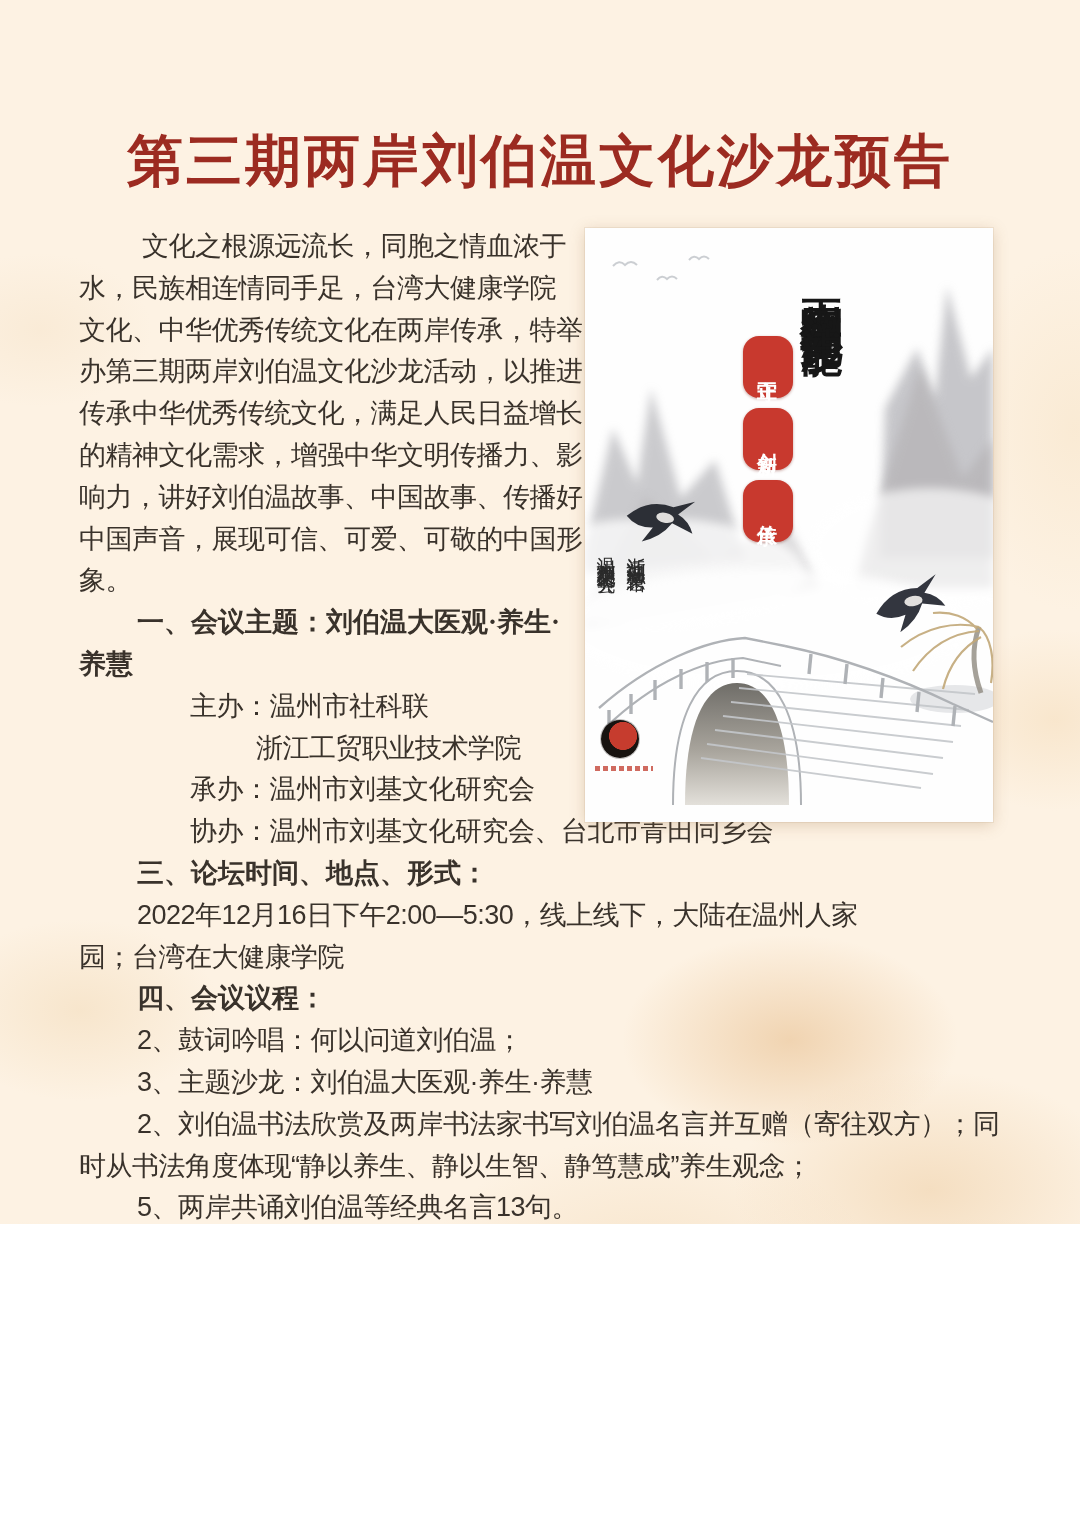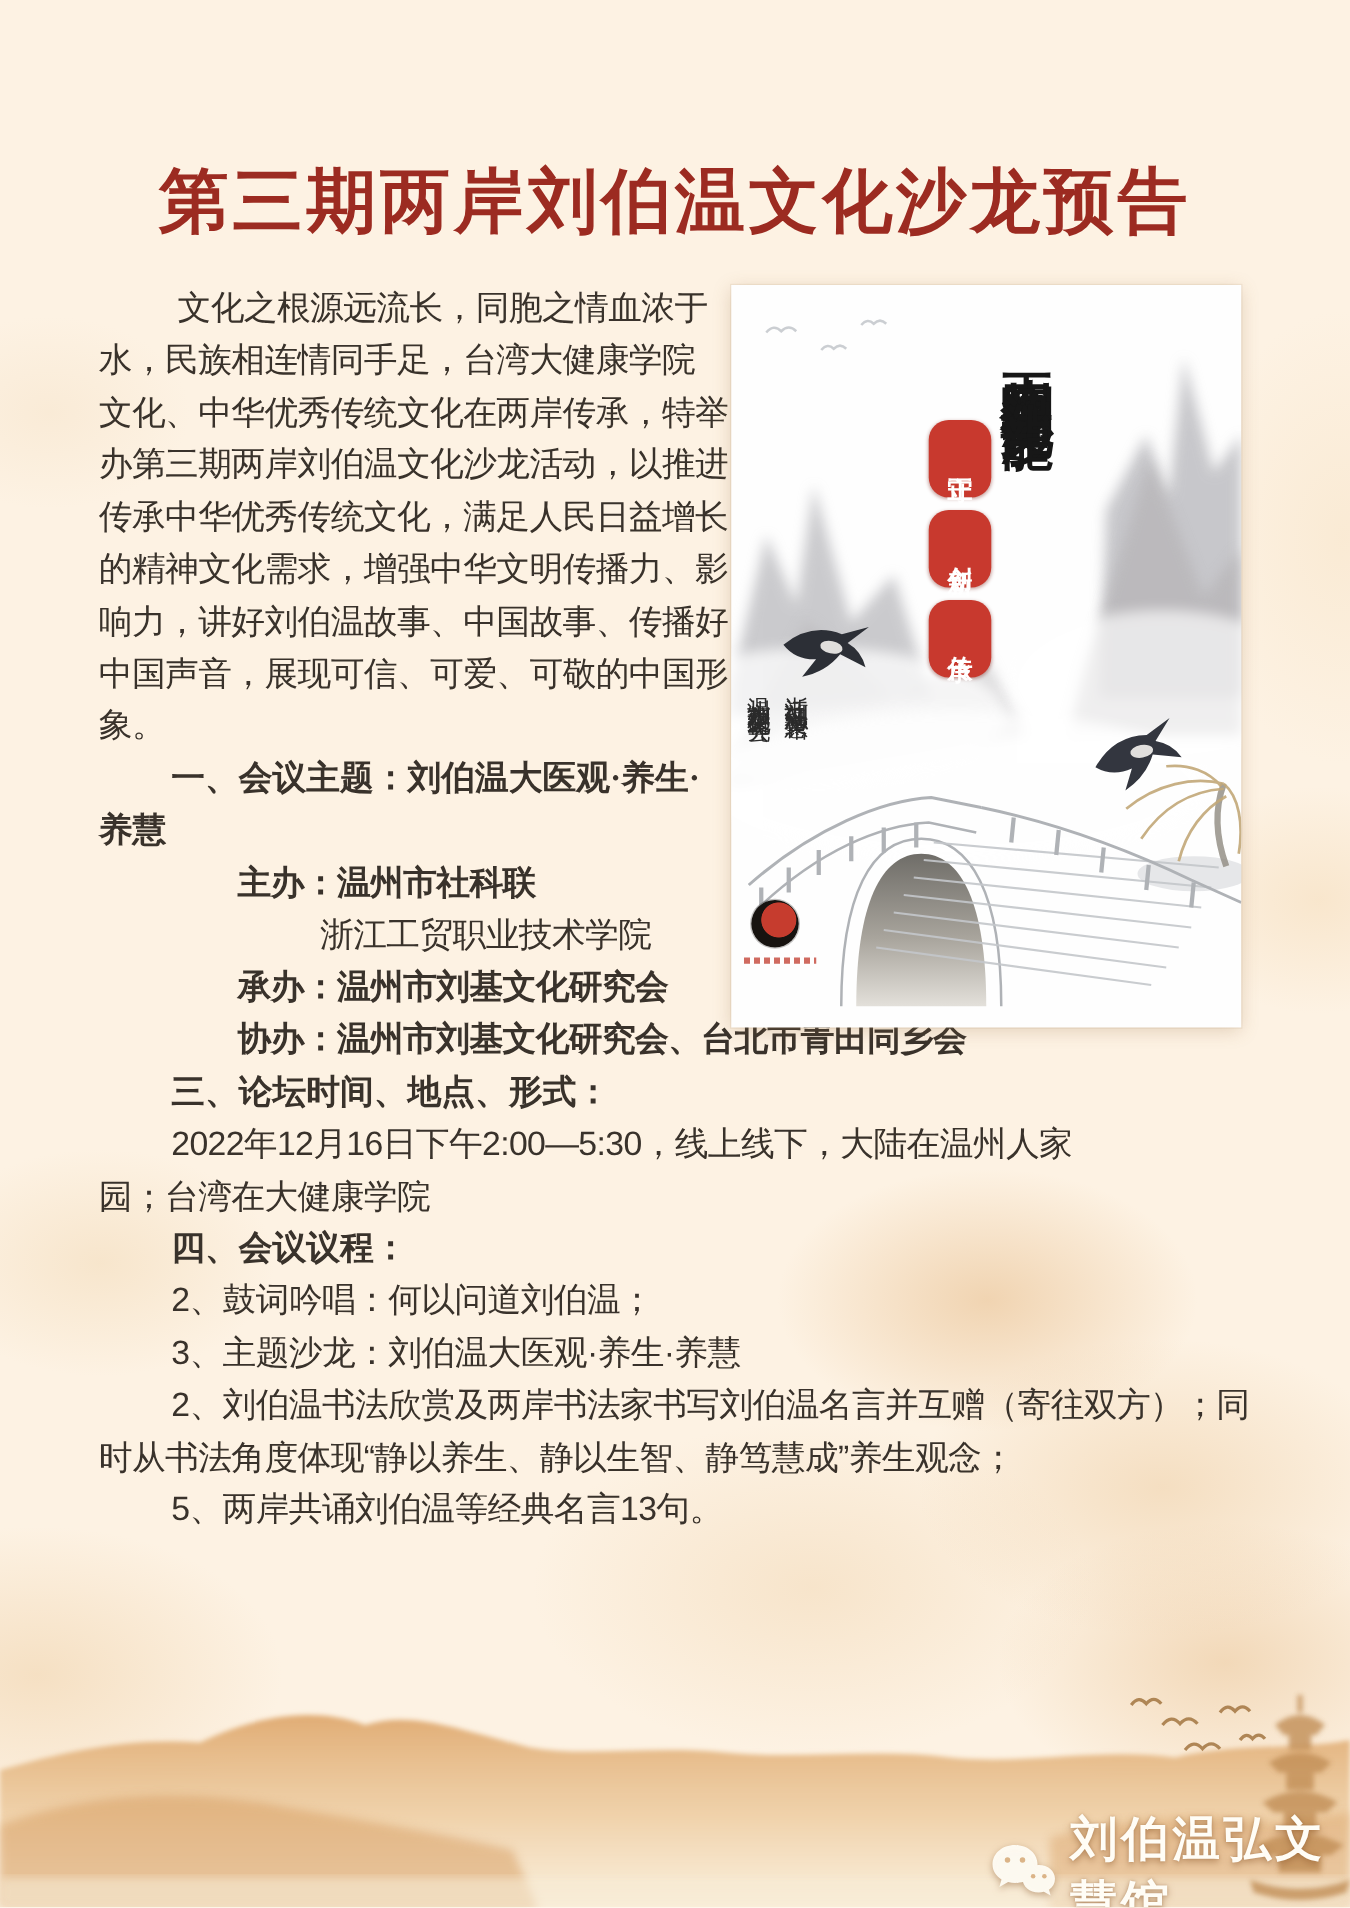--- a/index.html
+++ b/index.html
@@ -1,17 +1,17 @@
 <!DOCTYPE html>
 <html><head>
 <meta charset="utf-8">
 <style>
   html,body { margin:0; padding:0; }
   .page {
-    position:relative; width:1080px; height:1526px; overflow:hidden;
+    position:relative; width:1080px; height:1224px; overflow:hidden;
     background:#fdf2e3;
     font-family:"Liberation Sans", sans-serif;
   }
   
   .washes {
     position:absolute; inset:0; pointer-events:none;
     background:
       radial-gradient(240px 150px at 790px 1040px, rgba(228,182,128,.50), transparent 70%),
       radial-gradient(280px 170px at 930px 1190px, rgba(233,195,146,.42), transparent 70%),
       radial-gradient(320px 190px at 650px 1270px, rgba(236,203,158,.35), transparent 70%),
@@ -28,21 +28,21 @@
     color:#9c2b21; letter-spacing:3px;
   }
   .body-lines {
     position:absolute; left:79px; top:226px; width:960px;
     color:#39322b; font-size:27px; letter-spacing:-0.5px;
   }
   .line { height:41.8px; line-height:41.8px; white-space:nowrap; }
   .line.b { font-weight:700; letter-spacing:0;font-family:Liberation Serif, serif; }
   .i0 { padding-left:0; }
   .i1 { padding-left:58px; }
-  .i2 { padding-left:111px;font-weight:bold; }
+  .i2 { padding-left:111px; }
   .i3 { padding-left:177px; }
   .i4 { padding-left:63px; }
 
   
   .poster {
     position:absolute; left:585px; top:228px; width:408px; height:594px;
     background:#fefefe;
     box-shadow:0 3px 14px rgba(150,110,70,.28), 0 0 0 1px rgba(170,140,100,.12);
   }
   .poster-art { position:absolute; left:0; top:0; }

